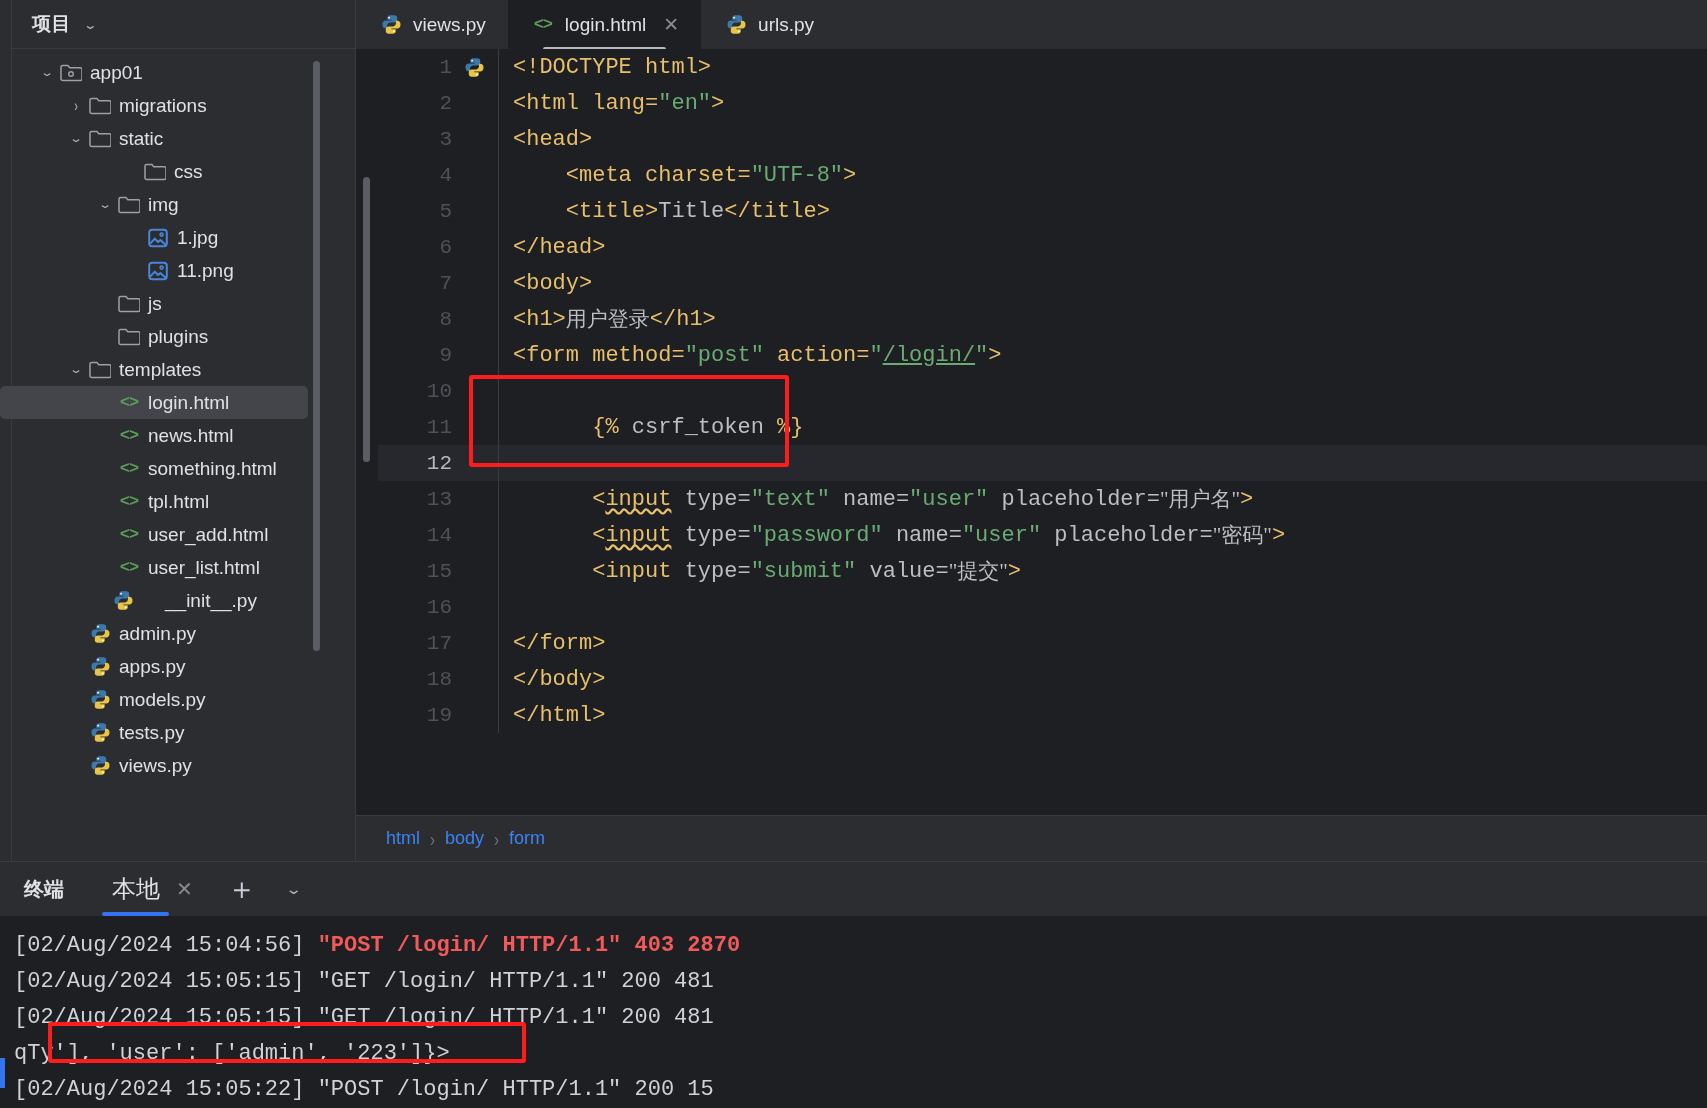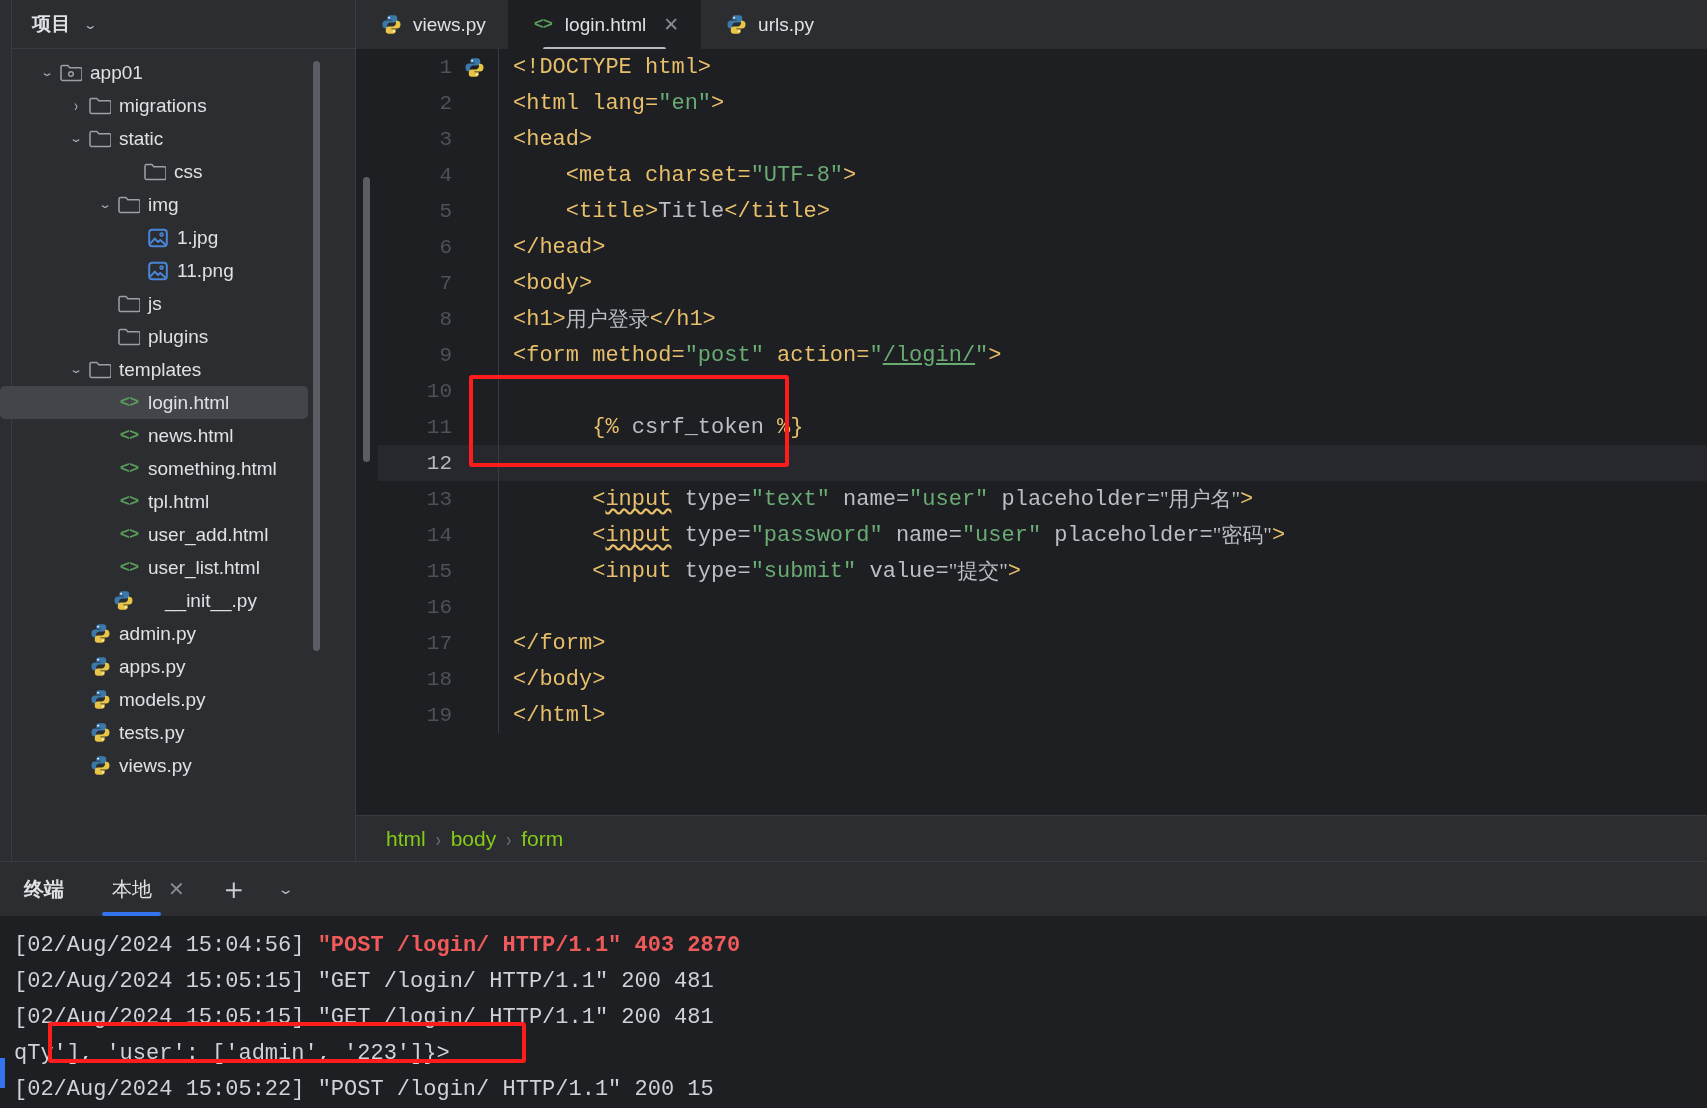--- a/index.html
+++ b/index.html
@@ -113,36 +113,36 @@
 
   .redbox {
     position: absolute; border: 4px solid #ff1c1c; border-radius: 3px;
     pointer-events: none;
   }
 
   .breadcrumb {
     height: 46px; min-height:46px; background:#2b2d30; display:flex; align-items:center;
     padding-left: 22px; gap: 2px; border-top: 1px solid #393b40;
   }
-  .crumb { color: #84cc16; font-size: 21px; padding: 0 8px; }
+  .crumb { color: #3b82f6; font-size: 18px; padding: 0 8px; }
   .crumb-sep { color: #6f737a; font-size: 15px; transform: scaleY(1.35); }
 
   
   .terminal { flex: 1; display: flex; flex-direction: column; background: #1e1f22; }
   .term-header {
     height: 55px; min-height:55px; background: #2b2d30;
     display: flex; align-items: center; padding-left: 24px;
     border-top: 1px solid #393b40; position: relative;
   }
   .term-title { color: #dfe1e5; font-size: 20px; font-weight: 700; margin-right: 42px; }
   .term-tab {
     display:flex; align-items:center; gap: 16px; position: relative;
     padding: 0 6px; height: 100%;
   }
-  .term-tab-label { color: #dfe1e5; font-size: 20px; font-family:"DejaVu Sans", sans-serif; }
+  .term-tab-label { color: #dfe1e5; font-size: 24px; font-family:"DejaVu Sans", sans-serif; }
   .term-tab-close { color: #868a91; font-size: 20px; }
   .term-tab::after {
     content:""; position:absolute; left:-4px; right: 30px; bottom: 0;
     height: 4px; background: #3574f0; border-radius: 2px;
   }
   .term-plus { color: #c8ccd4; font-size: 30px; margin-left: 28px; font-weight: 300; line-height: 1;}
   .term-chev { color: #b4b8bf; font-size: 16px; margin-left: 30px; transform: scaleX(1.3) scaleY(.9); }
 
   .term-body {
     flex: 1; padding: 12px 0 0 14px; position: relative; overflow: hidden;

